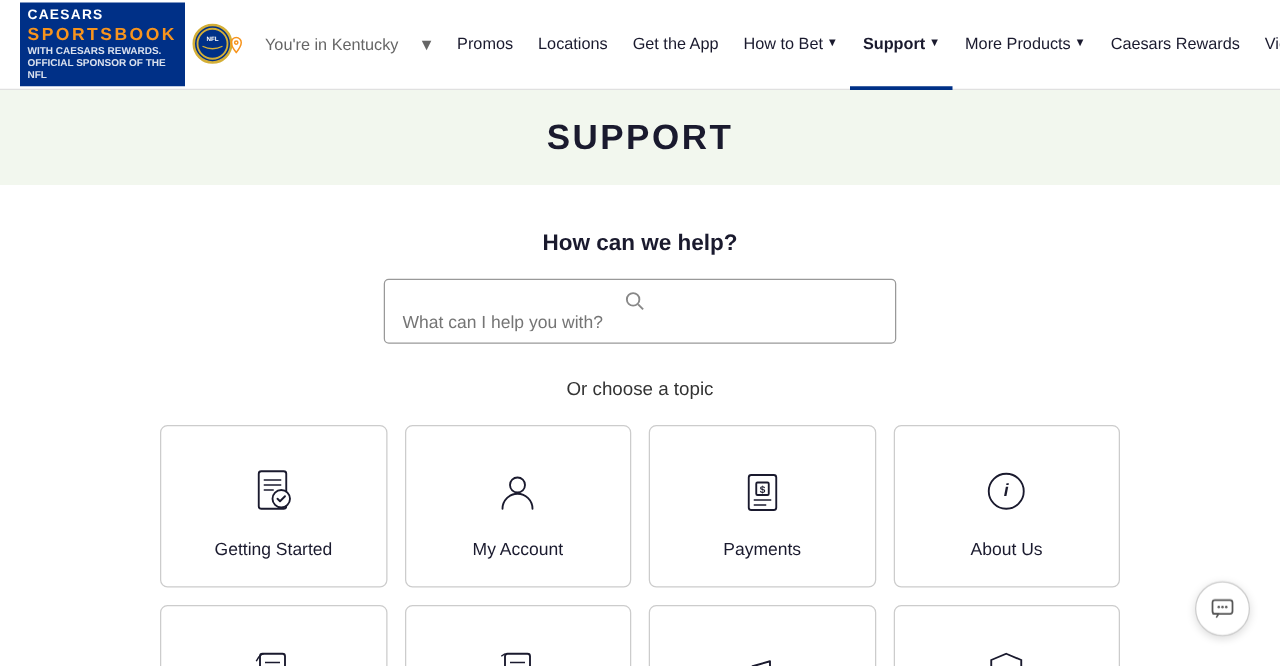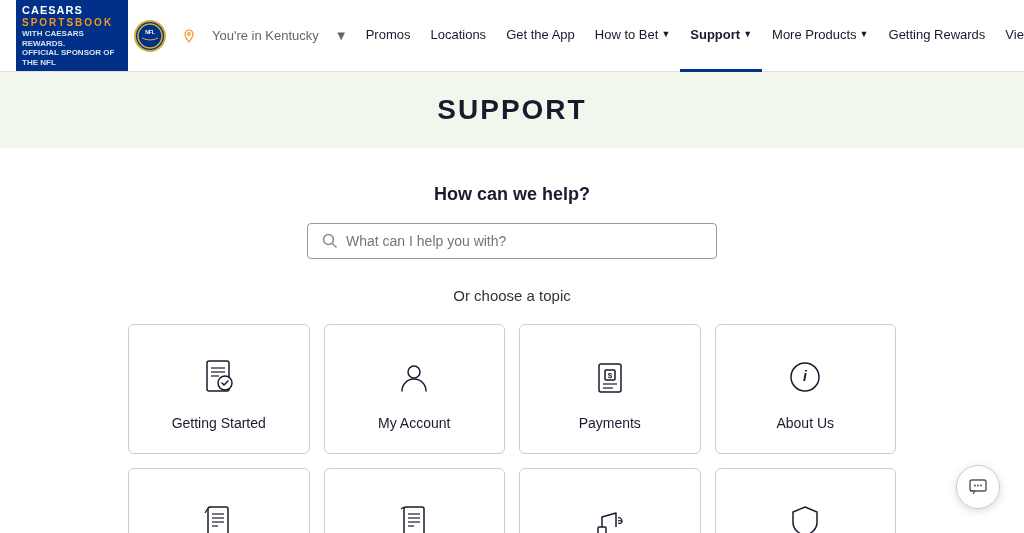--- a/index.html
+++ b/index.html
@@ -97,20 +97,21 @@
     }
     .search-box {
       display: flex;
       align-items: center;
       border: 1.5px solid #999;
       border-radius: 4px;
       padding: 9px 14px;
       max-width: 410px;
       margin: 0 auto 28px;
       background: #fff;
+      flex-direction: column;
     }
     .search-box svg { color: #888; margin-right: 8px; flex-shrink: 0; }
     .search-box input {
       border: none; outline: none;
       font-size: 14px; color: #999;
       width: 100%; background: transparent;
     }
     .topic-label {
       font-size: 15px;
       color: #333;
@@ -163,21 +164,21 @@
     
     svg { display: inline-block; vertical-align: middle; }
   </style>
 </head>
 <body>
 
 <nav class="navbar">
   <div class="nav-logo">
     <div class="logo-box">
       <div style="font-size:11px;font-weight:900;letter-spacing:1px;color:#fff;">CAESARS</div>
-      <div class="sports" style="font-size:10px;color:#f7941d;letter-spacing:2px;">SPORTSBOOK</div>
+      <div class="sports" style="font-size:14px;color:#f7941d;letter-spacing:2px;">SPORTSBOOK</div>
       <div class="sub">WITH CAESARS REWARDS.</div>
       <div class="sub">OFFICIAL SPONSOR OF THE NFL</div>
     </div>
     <div class="nfl-badge">
       <svg width="28" height="28" viewBox="0 0 28 28">
         <ellipse cx="14" cy="14" rx="12" ry="12" fill="#003087" stroke="#d4af37" stroke-width="1.5"></ellipse>
         <text x="14" y="12" text-anchor="middle" fill="#fff" font-size="5" font-weight="bold">NFL</text>
         <path d="M6 16 Q14 20 22 16" stroke="#d4af37" stroke-width="1" fill="none"></path>
       </svg>
     </div>
@@ -201,21 +202,21 @@
       <span class="caret">▼</span>
     </a>
     <a class="nav-link active">
       <span>Support</span>
       <span class="caret">▼</span>
     </a>
     <a class="nav-link">
       <span>More Products</span>
       <span class="caret">▼</span>
     </a>
-    <a class="nav-link">Getting Rewards</a>
+    <a class="nav-link">Caesars Rewards</a>
     <a class="nav-link">View the Odds</a>
   </div>
 
 </nav>
 
 <div class="support-header">
   <h1>SUPPORT</h1>
 </div>
 
 <div class="main-content">

